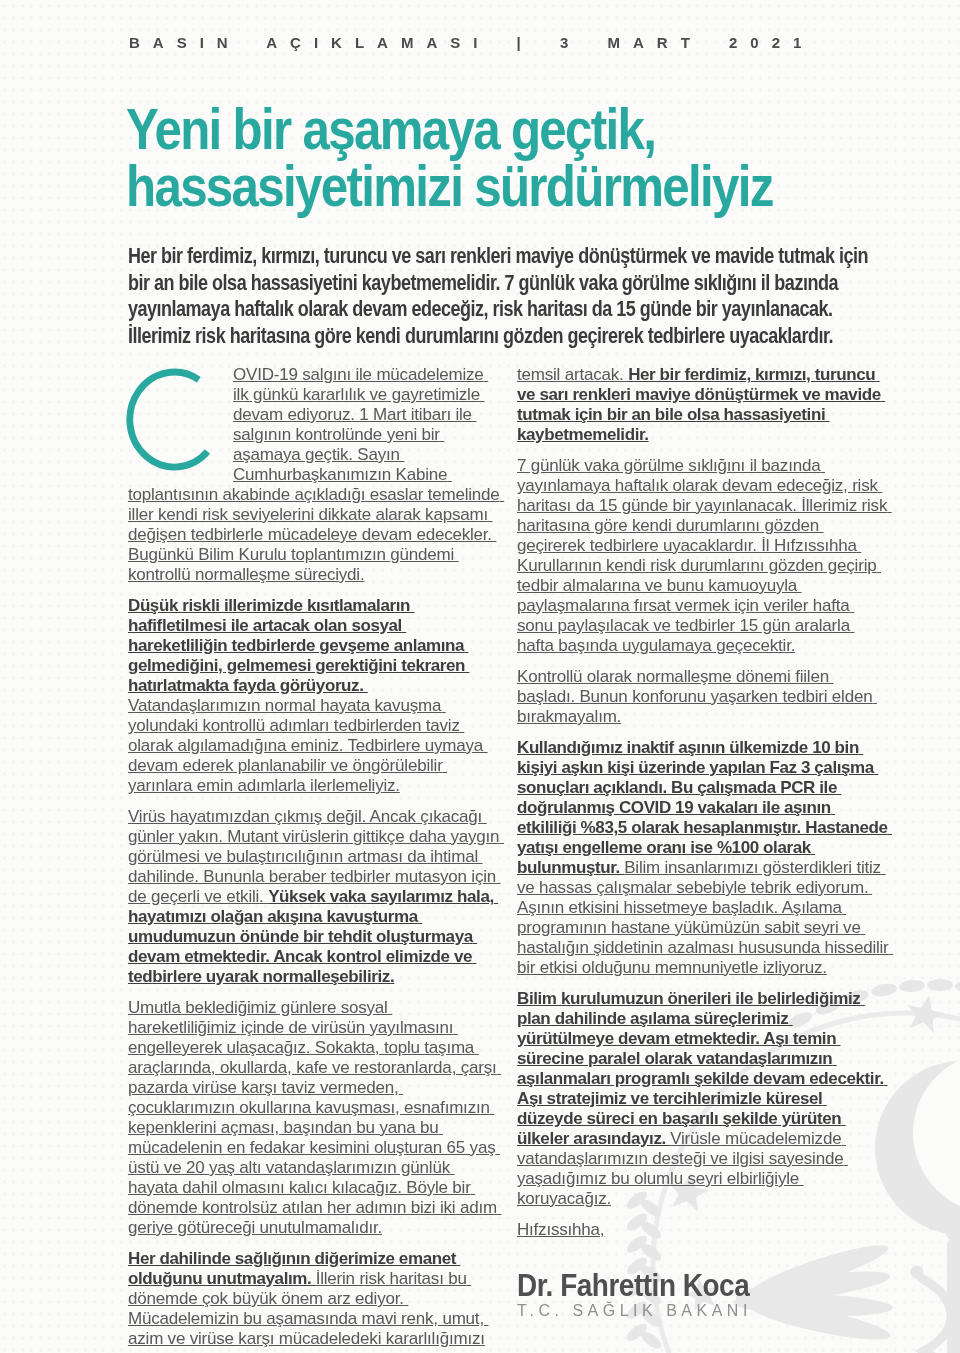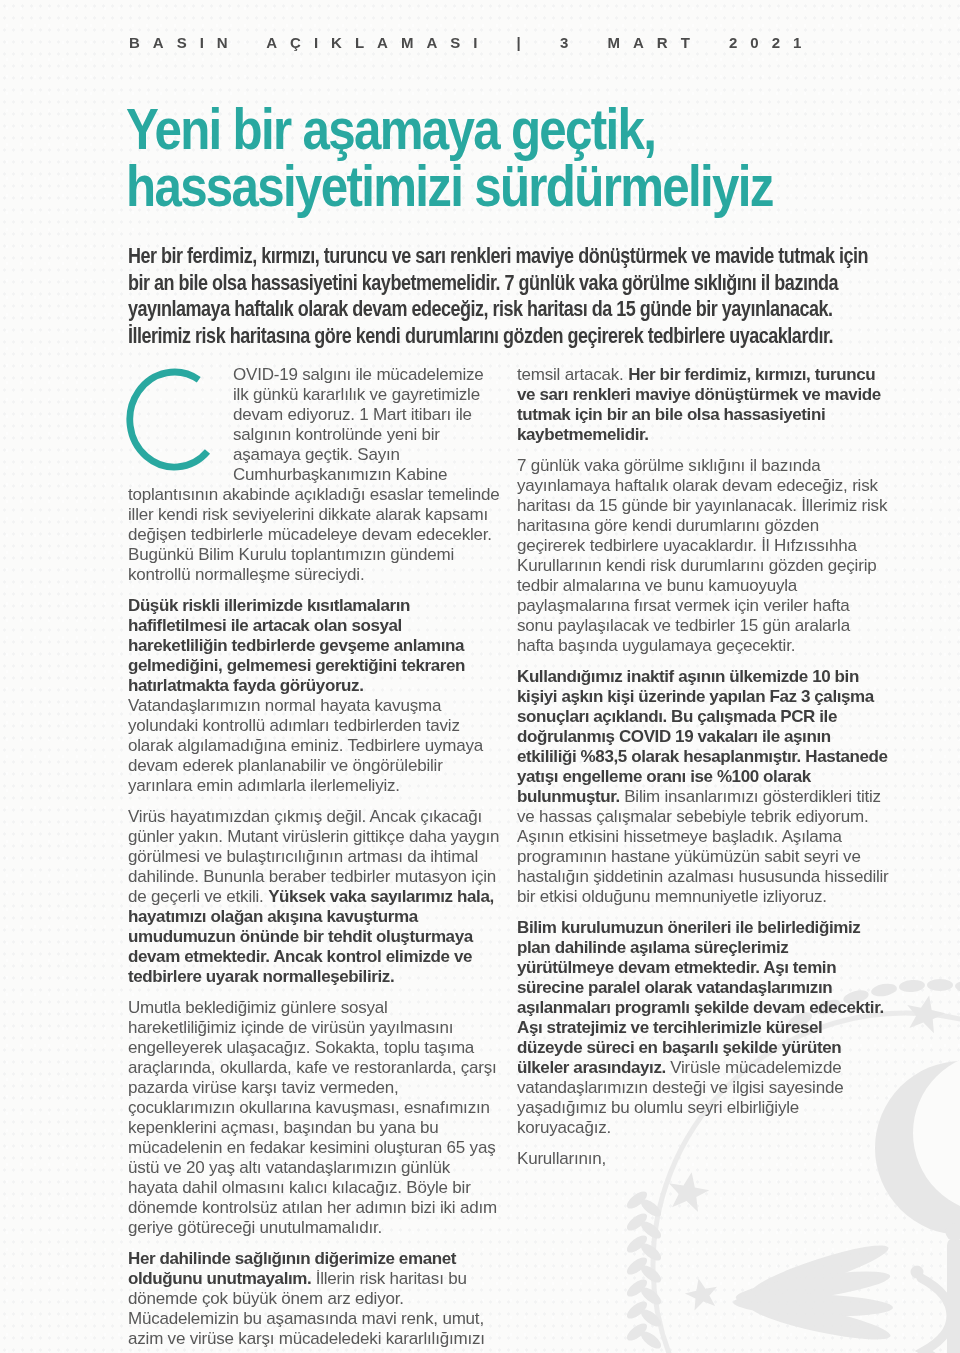--- a/index.html
+++ b/index.html
@@ -36,21 +36,21 @@
     font-size:22px;line-height:26.5px;font-weight:bold;color:var(--ink-dark);
     letter-spacing:-.6px;transform:scaleX(.818);transform-origin:0 0;
   }
   .col{
     top:365px;width:372px;font-size:17px;line-height:20px;
     color:var(--ink-body);letter-spacing:-.2px;
   }
   .col-left{left:128px;}
   .col-right{left:517px;}
   .col p{margin:0 0 11px;}
-  .seg{white-space:pre-wrap;}
+  .seg{white-space:pre-wrap;text-decoration:underline;}
   .seg.bold{font-weight:bold;color:#3e3e3e;letter-spacing:-.4px;}
   .dropcap{float:left;width:97px;height:103px;margin:3px 10px 2px -2px;color:var(--accent);}
   .dropcap svg{display:block;width:100%;height:100%;}
   .sr{position:absolute;width:1px;height:1px;overflow:hidden;clip:rect(0 0 0 0);white-space:nowrap;}
   .sig{margin-top:36px;}
   .sig-name{
     font-size:31px;font-weight:bold;color:#4f4f4f;letter-spacing:-.5px;
     transform:scaleX(.9);transform-origin:0 0;white-space:nowrap;
   }
   .sig-title{font-size:16px;color:#8f8f8f;letter-spacing:4.5px;margin-top:5px;white-space:nowrap;}
@@ -141,19 +141,24 @@
       <p><span class="seg bold">Düşük riskli illerimizde kısıtlamaların hafifletilmesi ile artacak olan sosyal hareketliliğin tedbirlerde gevşeme anlamına gelmediğini, gelmemesi gerektiğini tekraren hatırlatmakta fayda görüyoruz. </span><span class="seg">Vatandaşlarımızın normal hayata kavuşma yolundaki kontrollü adımları tedbirlerden taviz olarak algılamadığına eminiz. Tedbirlere uymaya devam ederek planlanabilir ve öngörülebilir yarınlara emin adımlarla ilerlemeliyiz.</span></p>
       <p><span class="seg">Virüs hayatımızdan çıkmış değil. Ancak çıkacağı günler yakın. Mutant virüslerin gittikçe daha yaygın görülmesi ve bulaştırıcılığının artması da ihtimal dahilinde. Bununla beraber tedbirler mutasyon için de geçerli ve etkili. </span><span class="seg bold">Yüksek vaka sayılarımız hala, hayatımızı olağan akışına kavuşturma umudumuzun önünde bir tehdit oluşturmaya devam etmektedir. Ancak kontrol elimizde ve tedbirlere uyarak normalleşebiliriz.</span></p>
       <p><span class="seg">Umutla beklediğimiz günlere sosyal hareketliliğimiz içinde de virüsün yayılmasını engelleyerek ulaşacağız. Sokakta, toplu taşıma araçlarında, okullarda, kafe ve restoranlarda, çarşı pazarda virüse karşı taviz vermeden, çocuklarımızın okullarına kavuşması, esnafımızın kepenklerini açması, başından bu yana bu mücadelenin en fedakar kesimini oluşturan 65 yaş üstü ve 20 yaş altı vatandaşlarımızın günlük hayata dahil olmasını kalıcı kılacağız. Böyle bir dönemde kontrolsüz atılan her adımın bizi iki adım geriye götüreceği unutulmamalıdır.</span></p>
       <p><span class="seg bold">Her dahilinde sağlığının diğerimize emanet olduğunu unutmayalım. </span><span class="seg">İllerin risk haritası bu dönemde çok büyük önem arz ediyor. Mücadelemizin bu aşamasında mavi renk, umut, azim ve virüse karşı mücadeledeki kararlılığımızı</span></p>
     </div>
 
   <div class="layer col col-right">
     <div>
         <p><span class="seg">temsil artacak. </span><span class="seg bold">Her bir ferdimiz, kırmızı, turuncu ve sarı renkleri maviye dönüştürmek ve mavide tutmak için bir an bile olsa hassasiyetini kaybetmemelidir.</span></p>
         <p><span class="seg">7 günlük vaka görülme sıklığını il bazında yayınlamaya haftalık olarak devam edeceğiz, risk haritası da 15 günde bir yayınlanacak. İllerimiz risk haritasına göre kendi durumlarını gözden geçirerek tedbirlere uyacaklardır. İl Hıfzıssıhha Kurullarının kendi risk durumlarını gözden geçirip tedbir almalarına ve bunu kamuoyuyla paylaşmalarına fırsat vermek için veriler hafta sonu paylaşılacak ve tedbirler 15 gün aralarla hafta başında uygulamaya geçecektir.</span></p>
+        <p><span class="seg">Kontrollü olarak normalleşme dönemi fiilen başladı. Bunun konforunu yaşarken tedbiri elden bırakmayalım.</span></p>
         <p><span class="seg bold">Kullandığımız inaktif aşının ülkemizde 10 bin kişiyi aşkın kişi üzerinde yapılan Faz 3 çalışma sonuçları açıklandı. Bu çalışmada PCR ile doğrulanmış COVID 19 vakaları ile aşının etkililiği %83,5 olarak hesaplanmıştır. Hastanede yatışı engelleme oranı ise %100 olarak bulunmuştur. </span><span class="seg">Bilim insanlarımızı gösterdikleri titiz ve hassas çalışmalar sebebiyle tebrik ediyorum. Aşının etkisini hissetmeye başladık. Aşılama programının hastane yükümüzün sabit seyri ve hastalığın şiddetinin azalması hususunda hissedilir bir etkisi olduğunu memnuniyetle izliyoruz.</span></p>
         <p><span class="seg bold">Bilim kurulumuzun önerileri ile belirlediğimiz plan dahilinde aşılama süreçlerimiz yürütülmeye devam etmektedir. Aşı temin sürecine paralel olarak vatandaşlarımızın aşılanmaları programlı şekilde devam edecektir. Aşı stratejimiz ve tercihlerimizle küresel düzeyde süreci en başarılı şekilde yürüten ülkeler arasındayız. </span><span class="seg">Virüsle mücadelemizde vatandaşlarımızın desteği ve ilgisi sayesinde yaşadığımız bu olumlu seyri elbirliğiyle koruyacağız.</span></p>
-        <p><span class="seg">Kurullarının,</span></p>
+        <p><span class="seg">Hıfzıssıhha,</span></p>
       </div>
+    <div class="sig">
+      <div class="sig-name">Dr. Fahrettin Koca</div>
+      <div class="sig-title">T.C. SAĞLIK BAKANI</div>
+    </div>
   </div>
 
 </div>
 
 </body></html>

